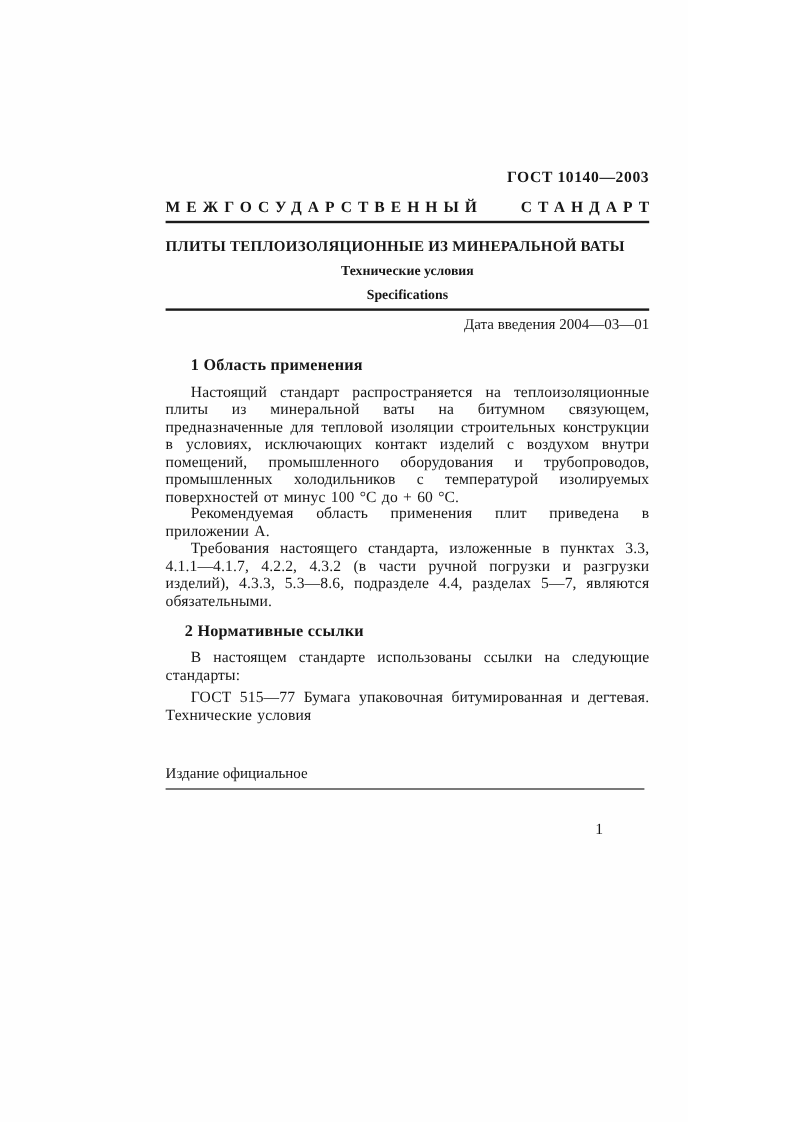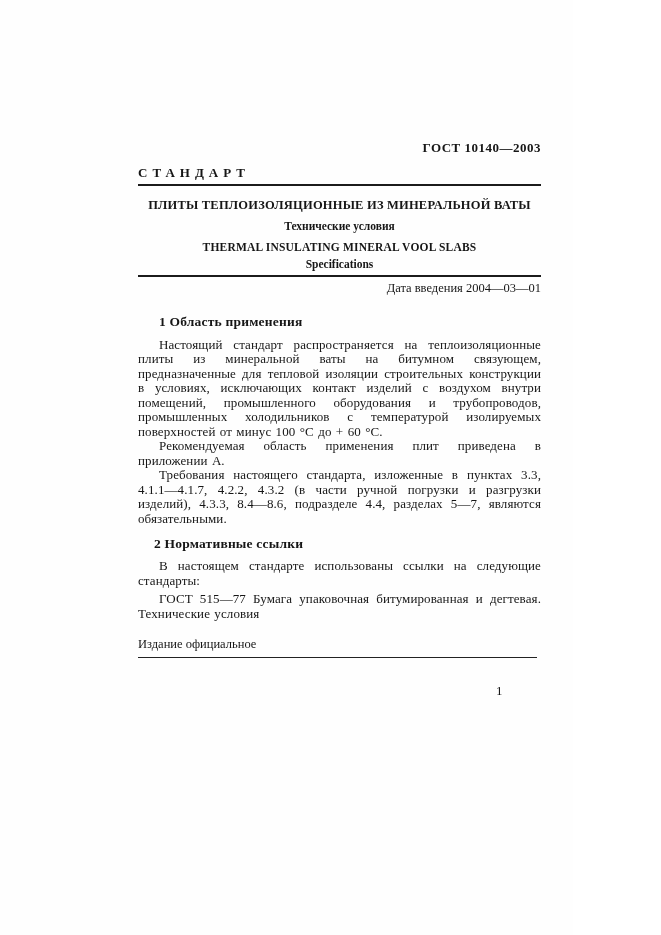--- a/index.html
+++ b/index.html
@@ -30,21 +30,21 @@
     display: flex;
     justify-content: space-between;
     font-weight: bold;
     font-size: 13px;
     line-height: 14px;
   }
   .standard-type span { letter-spacing: 5px; margin-right: -5px; }
   .rule-heavy { margin-top: 4px; border-top: 2.5px solid #1b1b1b; }
   .title-ru {
     margin-top: 10px;
-    text-align: center;
+    text-align: left;
     font-weight: bold;
     font-size: 12.5px;
     line-height: 18.5px;
     letter-spacing: 0.2px;
   }
   .subtitle-ru {
     margin-top: 5px;
     text-align: center;
     font-weight: bold;
     font-size: 11.5px;
@@ -116,48 +116,48 @@
 </style>
 </head>
 <body>
 
 <div class="page">
   <div class="col">
 
     <div class="doc-number">ГОСТ 10140—2003</div>
 
     <div class="standard-type">
+      <span>МЕЖГОСУДАРСТВЕННЫЙ</span>
       <span>СТАНДАРТ</span>
     </div>
 
     <div class="rule-heavy"></div>
 
     <div class="title-ru">
       <div>ПЛИТЫ ТЕПЛОИЗОЛЯЦИОННЫЕ ИЗ МИНЕРАЛЬНОЙ ВАТЫ</div>
     </div>
 
     <div class="subtitle-ru">Технические условия</div>
 
     <div class="title-en">
-      <div>THERMAL INSULATING MINERAL VOOL SLABS</div>
     </div>
 
     <div class="subtitle-en">Specifications</div>
 
     <div class="rule-date"></div>
 
     <div class="effective-date">Дата введения 2004—03—01</div>
 
     <div class="section-heading">1 Область применения</div>
 
     <p class="para first">Настоящий стандарт распространяется на теплоизоляционные плиты из минеральной ваты на битумном связующем, предназначенные для тепловой изоляции строительных конструкции в условиях, исключающих контакт изделий с воздухом внутри помещений, промышленного оборудования и трубопроводов, промышленных холодильников с температурой изолируемых поверхностей от минус 100 °С до + 60 °С.</p>
 
     <p class="para">Рекомендуемая область применения плит приведена в приложении А.</p>
 
-    <p class="para">Требования настоящего стандарта, изложенные в пунктах 3.3, 4.1.1—4.1.7, 4.2.2, 4.3.2 (в части ручной погрузки и разгрузки изделий), 4.3.3, 8.4—8.6, подразделе 4.4, разделах 5—7, являются обязательными.</p>
+    <p class="para">Требования настоящего стандарта, изложенные в пунктах 3.3, 4.1.1—4.1.7, 4.2.2, 4.3.2 (в части ручной погрузки и разгрузки изделий), 4.3.3, 5.3—8.6, подразделе 4.4, разделах 5—7, являются обязательными.</p>
 
     <div class="section-heading second">2 Нормативные ссылки</div>
 
     <p class="para gap">В настоящем стандарте использованы ссылки на следующие стандарты:</p>
 
     <p class="para gap-sm">ГОСТ 515—77 Бумага упаковочная битумированная и дегтевая. Технические условия</p>
 
   </div>
 
   <div class="footer-rule"></div>

